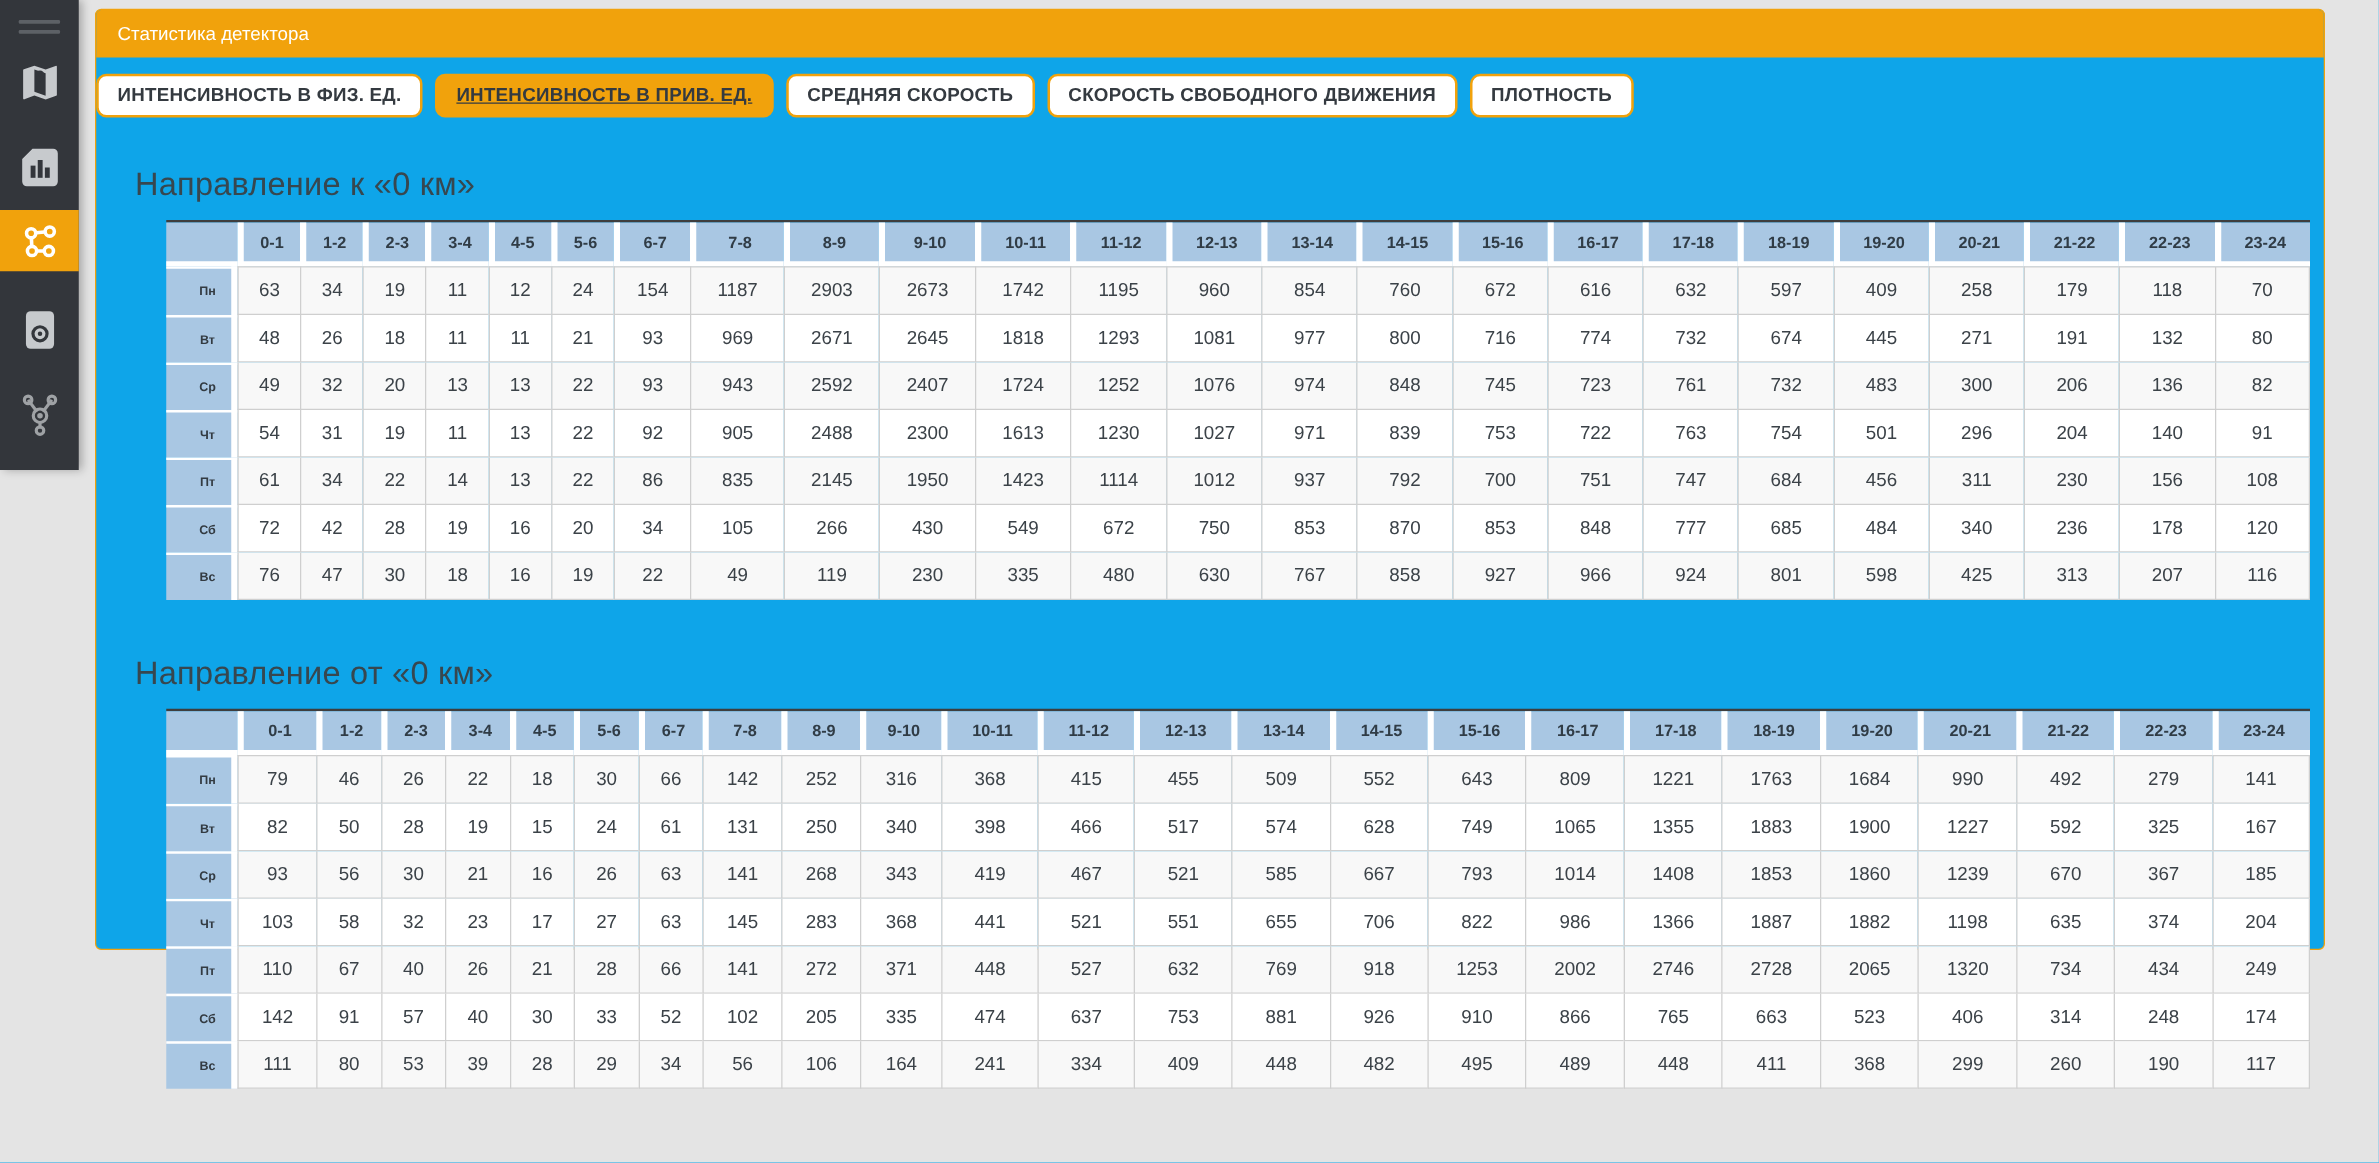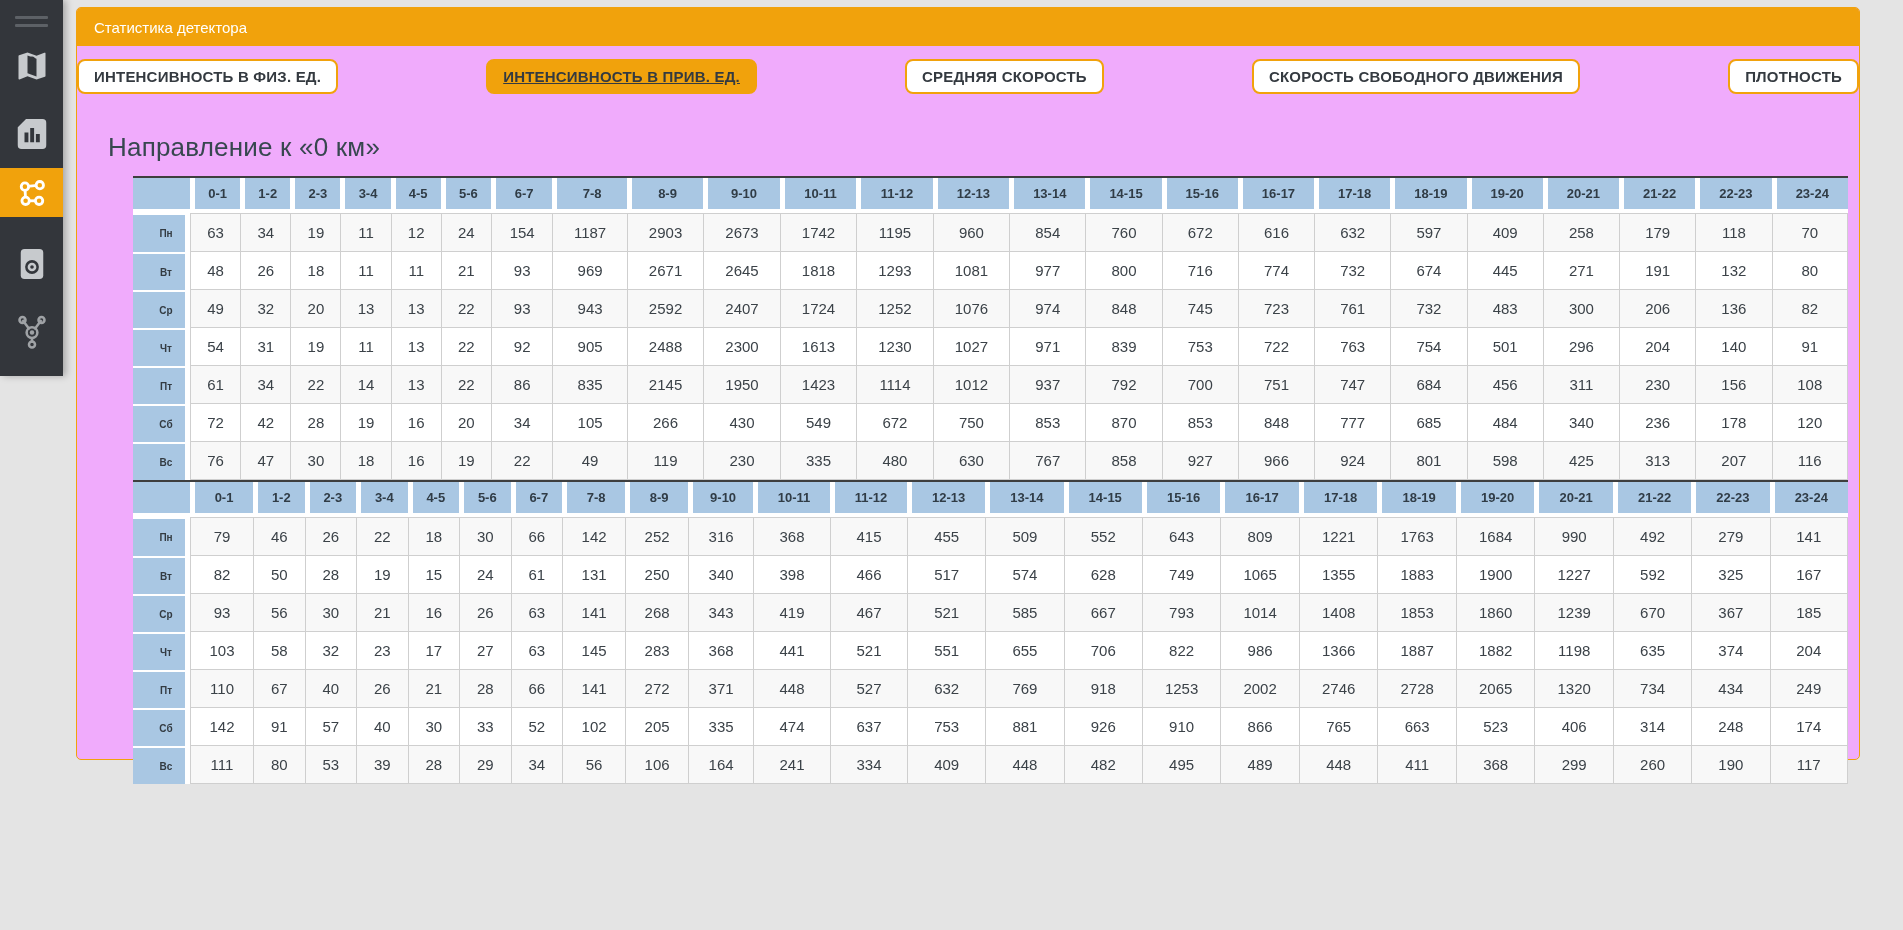--- a/index.html
+++ b/index.html
@@ -23,30 +23,30 @@
   #btn-map      { top:46px;  height:40px; }
   #btn-chart    { top:114px; height:40px; }
   #btn-route    { top:168px; height:49px; background:#F1A20C; }
   #btn-speaker  { top:244px; height:40px; }
   #btn-molecule { top:306px; height:50px; }
   .hline { width:33px; height:3px; background:#5D6166; border-radius:1px; margin:2.5px 0; }
 
   
   .panel {
     position:absolute; left:76px; top:7px; width:1784px; height:753px;
-    background:#f0abfc; border:1px solid #F1A20C; border-radius:5px;
+    background:#0ea5e9; border:1px solid #F1A20C; border-radius:5px;
   }
   .panel-header {
     height:38px; background:#F1A20C; border-radius:4px 4px 0 0;
     display:flex; align-items:center; padding-left:17px;
     color:#fff; font-size:15px;
   }
 
   
-  .tabs { margin-top:13px; display:flex; justify-content:space-between; gap:24px;border-radius:17px; }
+  .tabs { margin-top:13px; display:flex; justify-content:flex-start; gap:10px;border-radius:17px; }
   .tab {
     background:#fff; border:2px solid #F1A20C; border-radius:8px;
     padding:6px 15px; font-family:inherit; font-size:15px; font-weight:bold;
     letter-spacing:.2px; color:#343A40; line-height:19px; cursor:pointer; white-space:nowrap;
   }
   .tab.active { background:#F1A20C;text-decoration:underline; }
 
   
   .section { margin:0 36px 0 31px; }
   .section h2 {
@@ -377,20 +377,21 @@
               <td>598</td>
               <td>425</td>
               <td>313</td>
               <td>207</td>
               <td>116</td>
             </tr>
           </tbody>
         </table>
       </section>
       <section class="section">
+        <h2>Направление от «0 км»</h2>
         <table class="stats">
           <thead>
             <tr>
               <th class="corner"></th>
               <th>0-1</th>
               <th>1-2</th>
               <th>2-3</th>
               <th>3-4</th>
               <th>4-5</th>
               <th>5-6</th>

